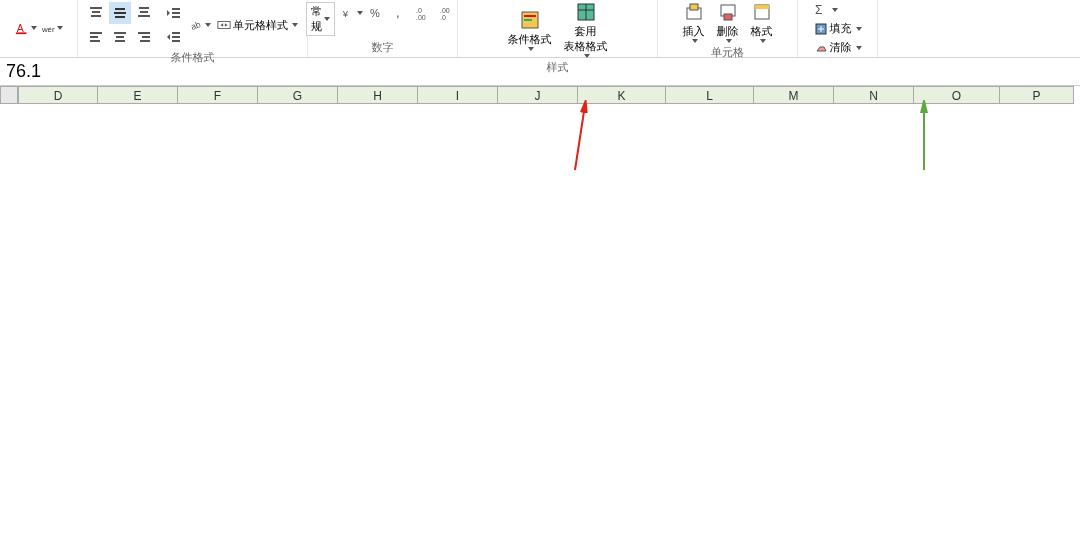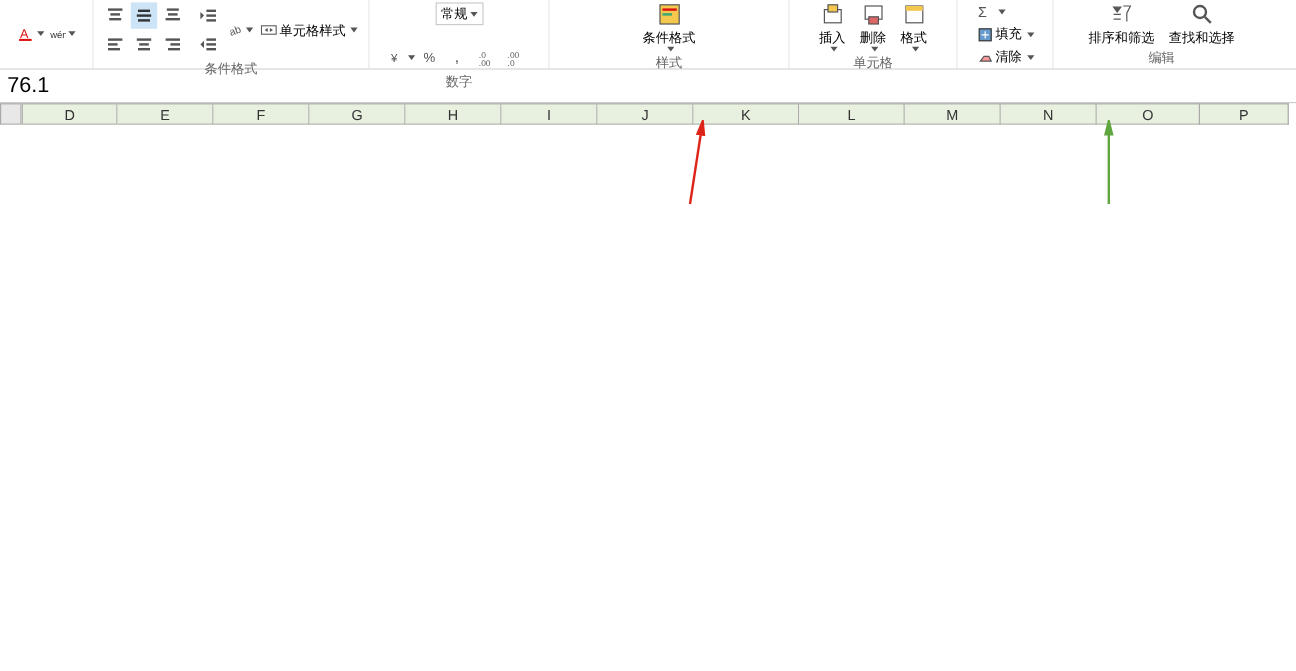--- a/index.html
+++ b/index.html
@@ -156,21 +156,21 @@
             <path d="M4 8 L7 6 L7 10 Z M12 8 L9 6 L9 10 Z" fill="#555"></path>
           </svg>
         <span>单元格样式</span>
         <span class="dropdown-arrow"></span>
       </div>
     </div>
     <div class="ribbon-label">条件格式</div>
   </div>
 
   <div class="ribbon-group" style="width:150px">
-    <div class="ribbon-content" style="flex-direction:column;gap:16px;align-items:center">
+    <div class="ribbon-content" style="flex-direction:row;gap:6px;align-items:flex-start">
       <div class="small-item" style="border:1px solid #ccc;padding:1px 4px;background:#fff">
         <span>常规</span>
         <span class="dropdown-arrow" style="margin-left:auto"></span>
       </div>
       <div style="display:flex;gap:2px">
         <span class="icon-btn">
             <svg viewBox="0 0 16 16">
               <text x="2" y="12" font-size="11" fill="#555">¥</text>
             </svg>
             <span class="dropdown-arrow"></span>
@@ -206,20 +206,30 @@
     <div class="ribbon-content">
       <div class="big-btn">
         <svg viewBox="0 0 20 20">
             <rect x="2" y="2" width="16" height="16" fill="#f4c84e" stroke="#555"></rect>
             <rect x="4" y="5" width="12" height="2" fill="#d11"></rect>
             <rect x="4" y="9" width="8" height="2" fill="#3a7"></rect>
           </svg>
         <span>条件格式</span>
           <span class="dropdown-arrow"></span>
       </div>
+      <div class="big-btn">
+        <svg viewBox="0 0 20 20">
+            <rect x="2" y="2" width="16" height="16" fill="#5b9" stroke="#333"></rect>
+            <line x1="2" y1="8" x2="18" y2="8" stroke="#333"></line>
+            <line x1="10" y1="2" x2="10" y2="18" stroke="#333"></line>
+          </svg>
+        <span style="white-space:pre-line;text-align:center">套用
+表格格式</span>
+          <span class="dropdown-arrow"></span>
+      </div>
     </div>
     <div class="ribbon-label">样式</div>
   </div>
 
   <div class="ribbon-group" style="width:140px">
     <div class="ribbon-content">
       <div class="big-btn">
         <svg viewBox="0 0 20 20">
             <rect x="3" y="6" width="14" height="11" fill="#fff" stroke="#555"></rect>
             <rect x="6" y="2" width="8" height="6" fill="#f4c84e" stroke="#555"></rect>
@@ -266,39 +276,20 @@
       <div class="small-item">
           <svg viewBox="0 0 14 14">
             <path d="M3 10 L6 6 L10 6 L12 10 Z" fill="#f99" stroke="#555"></path>
           </svg>
           <span>清除</span>
           <span class="dropdown-arrow"></span>
         </div>
     </div>
   </div>
 
-  <div class="ribbon-group" style="width:180px;border-right:none">
-    <div class="ribbon-content">
-      <div class="big-btn">
-        <svg viewBox="0 0 20 20">
-            <path d="M3 4 L9 4 L6 8 Z M3 10 L9 10 M3 14 L9 14" stroke="#555" fill="#555"></path>
-            <path d="M11 3 L17 3 L14 9 L14 16" stroke="#555" fill="none"></path>
-          </svg>
-        <span>排序和筛选</span>
-      </div>
-      <div class="big-btn">
-        <svg viewBox="0 0 20 20">
-            <circle cx="8" cy="8" r="5" fill="none" stroke="#555" stroke-width="2"></circle>
-            <line x1="12" y1="12" x2="17" y2="17" stroke="#555" stroke-width="2"></line>
-          </svg>
-        <span>查找和选择</span>
-      </div>
-    </div>
-    <div class="ribbon-label">编辑</div>
-  </div>
 </div>
 
 <div class="formula-area">
   <span class="cell-value">76.1</span>
 </div>
 
 <svg class="arrow-svg" style="left:572px;top:100px" width="20" height="80">
   <defs>
       <marker id="ah1" markerWidth="8" markerHeight="8" refX="4" refY="2" orient="auto">
         <path d="M0,0 L8,2 L0,4 Z" fill="#de2418"></path>

